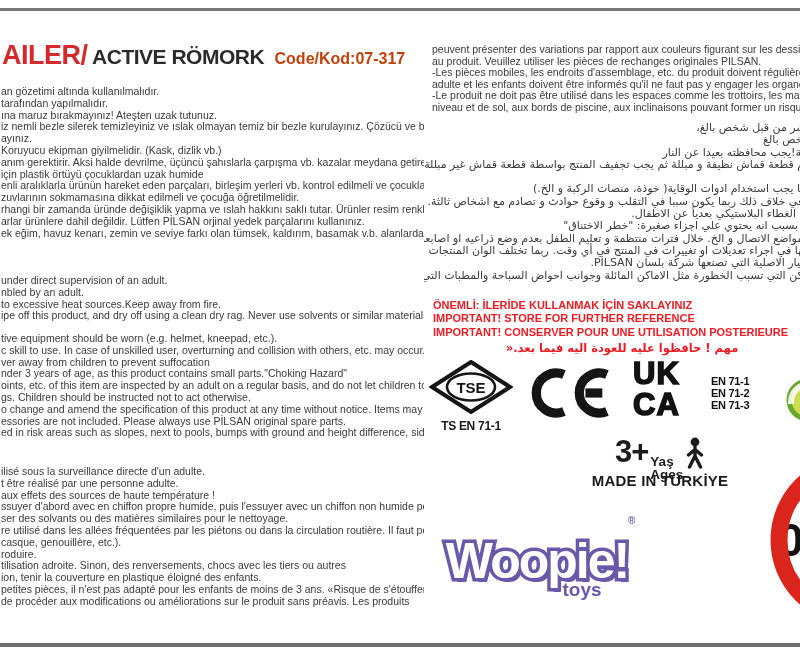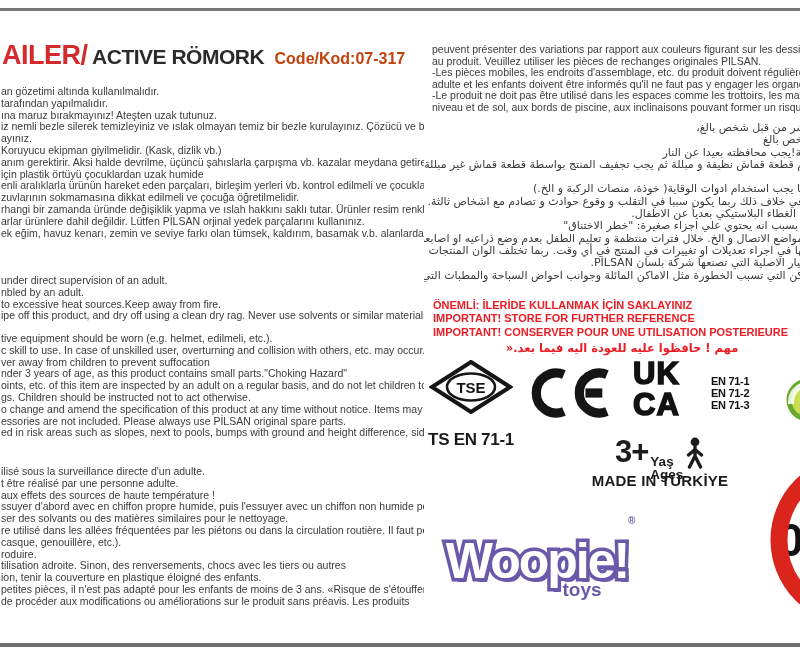--- a/index.html
+++ b/index.html
@@ -26,21 +26,21 @@
   #sec-ar .line{white-space:nowrap;}
 
   #notice{position:absolute;left:433px;top:299px;width:378px;color:#ec1c24;font-weight:bold;
     font-size:11px;line-height:13.4px;}
   #notice .line{white-space:nowrap;}
   #notice-ar{position:absolute;left:433px;top:341px;width:378px;text-align:center;color:#ec1c24;
     font-weight:bold;font-size:11.5px;direction:rtl;font-family:"DejaVu Sans",sans-serif;}
 
   .abs{position:absolute;}
   #tse-group{left:428px;top:360px;width:86px;text-align:center;}
-  #tse-standard{font-weight:bold;font-size:17px;color:#1a1a1a;margin-top:12px;letter-spacing:-0.3px;}
+  #tse-standard{font-weight:bold;font-size:12px;color:#1a1a1a;margin-top:1px;letter-spacing:-0.3px;}
   #ce-mark{left:524px;top:364px;}
   #ukca{left:633px;top:358px;font-weight:bold;font-size:31px;line-height:31px;color:#121212;
     -webkit-text-stroke:1.6px #121212;letter-spacing:1px;text-align:right;}
   #en-list{left:711px;top:376px;font-weight:bold;font-size:11px;line-height:11.8px;color:#121212;
     letter-spacing:-0.3px;}
   #green-dot{left:785px;top:377px;}
 
   #age-group{left:615px;top:437px;display:flex;align-items:flex-start;color:#1c1c1c;}
   #age-num{font-size:31px;font-weight:bold;line-height:29px;letter-spacing:-1px;}
   #age-words{font-size:13.5px;font-weight:bold;line-height:13px;margin-left:2px;margin-top:18px;}
@@ -82,21 +82,21 @@
 <div class="sec col-l" id="sec-en1">
 
 <div class="line">under direct supervision of an adult.</div>
     <div class="line">nbled by an adult.</div>
     <div class="line">to excessive heat sources.Keep away from fire.</div>
     <div class="line">ipe off this product, and dry off using a clean dry rag. Never use solvents or similar materials for such</div>
   </div>
 
 <div class="sec col-l" id="sec-en2">
 
-<div class="line">tive equipment should be worn (e.g. helmet, edilmeli, etc.).</div>
+<div class="line">tive equipment should be worn (e.g. helmet, kneepad, etc.).</div>
     <div class="line">c skill to use. In case of unskilled user, overturning and collision with others, etc. may occur.</div>
     <div class="line">ver away from children to prevent suffocation</div>
     <div class="line">nder 3 years of age, as this product contains small parts."Choking Hazard"</div>
     <div class="line">oints, etc. of this item are inspected by an adult on a regular basis, and do not let children to put their arms</div>
     <div class="line">gs. Children should be instructed not to act otherwise.</div>
     <div class="line">o change and amend the specification of this product at any time without notice. Items may be in different</div>
     <div class="line">essories are not included. Please always use PİLSAN original spare parts.</div>
     <div class="line">ed in risk areas such as slopes, next to pools, bumps with ground and height difference, sidewalks, steps</div>
   </div>
 

